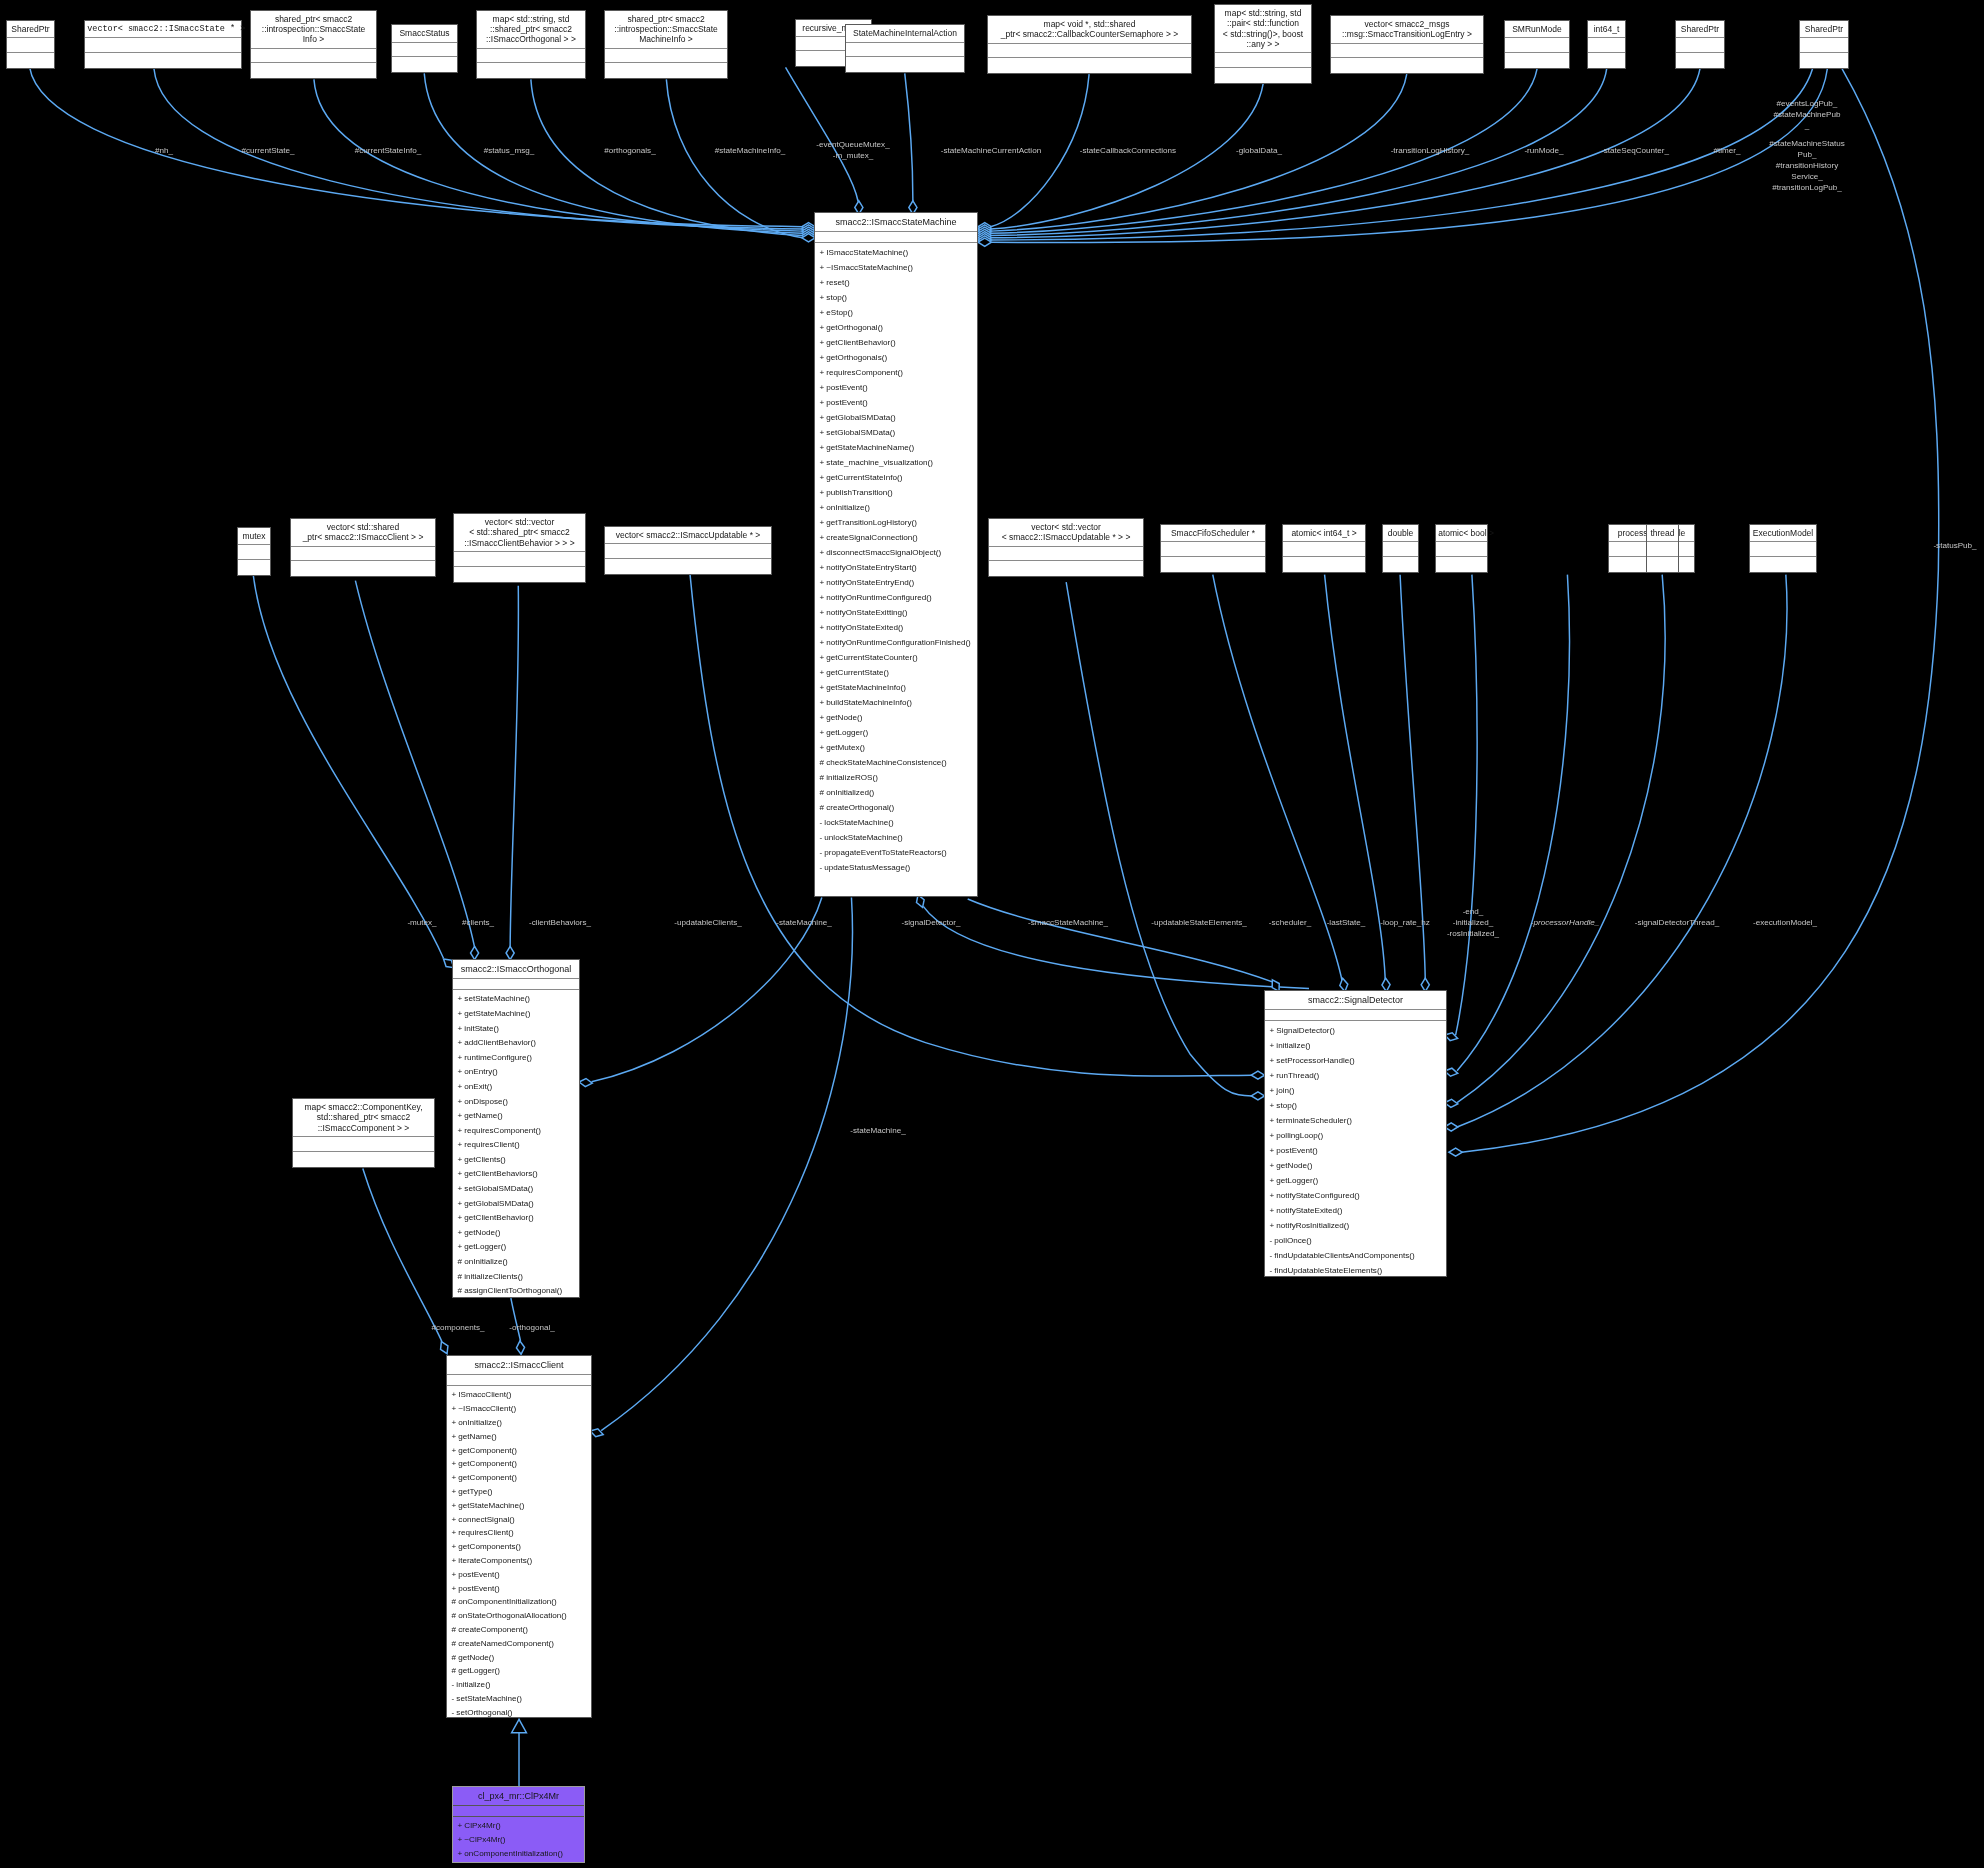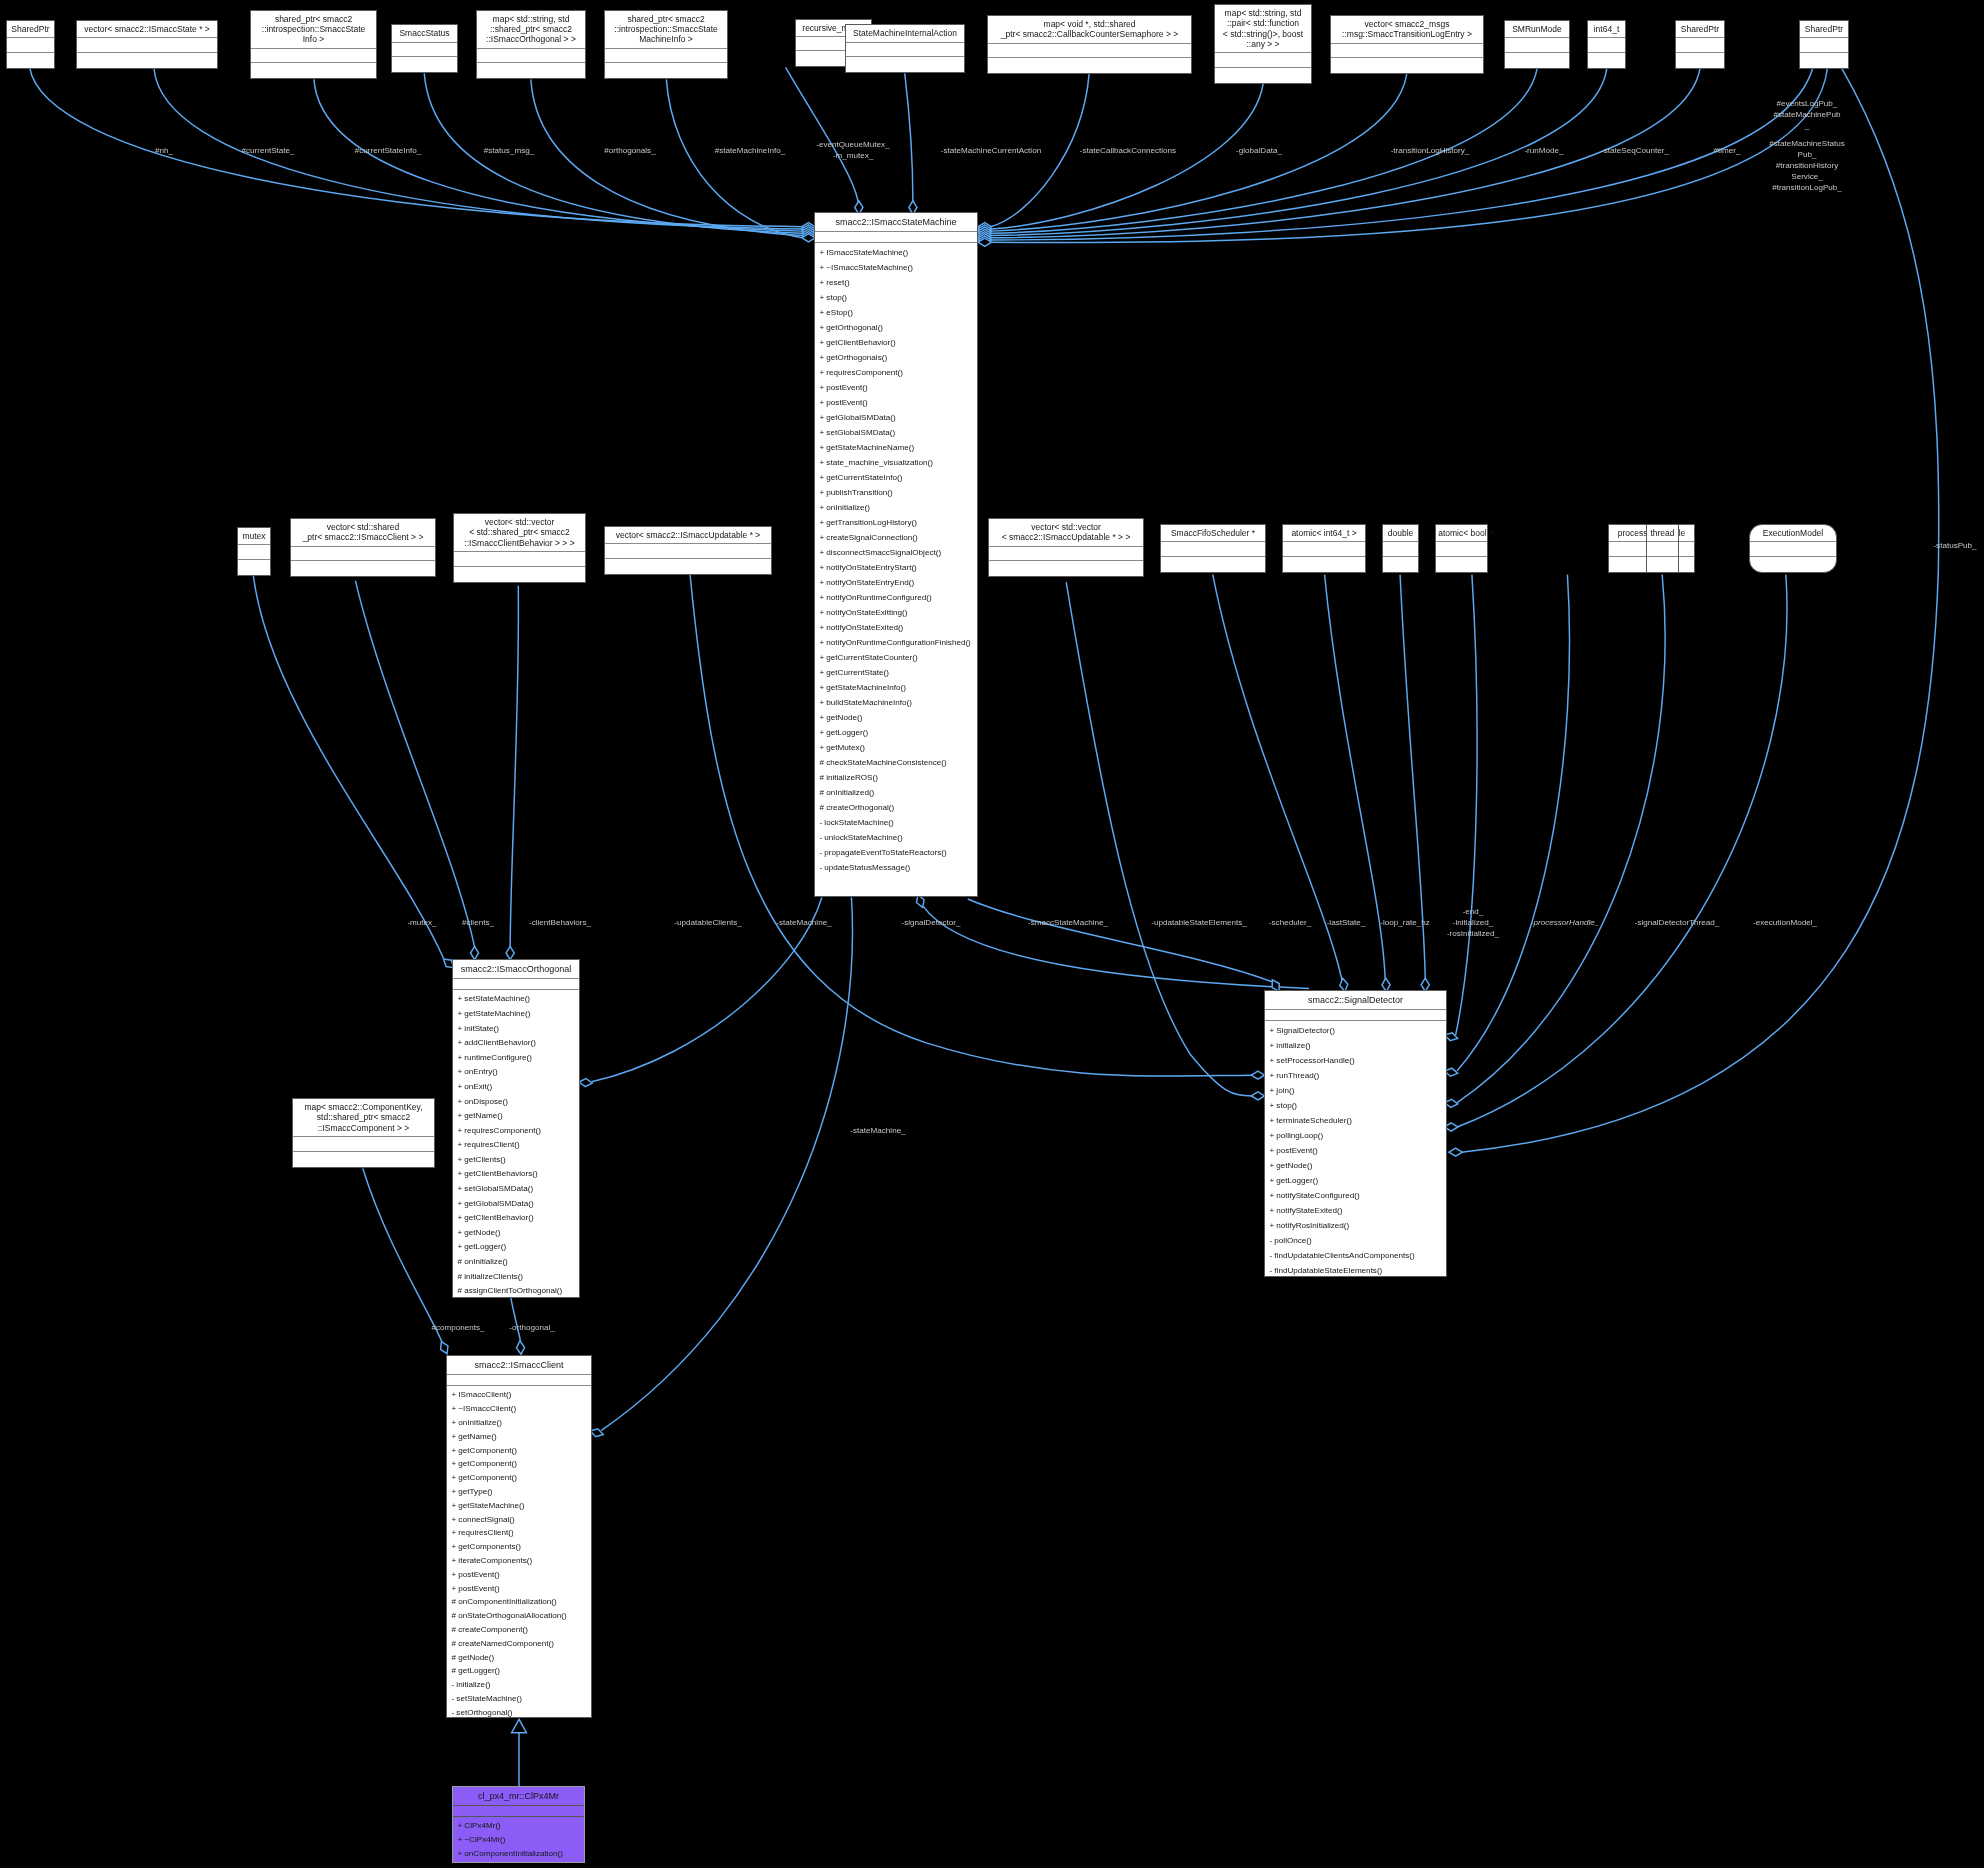--- a/index.html
+++ b/index.html
@@ -102,21 +102,21 @@
       <path d="M 701 2412 L 701 2340" class="e"></path>
       <path d="M 701 2322 L 691 2340 L 711 2340 Z" class="d"></path>
     </svg>
 <div class="node" style="left: 6px; top: 20px; width: 49px;">
       <div class="tt">
         <div>SharedPtr</div>
       </div>
       <div class="row"></div>
       <div class="row r2"></div>
     </div>
-    <div class="node" style="left: 76px; top: 20px; width: 142px;">
+    <div class="node" style="left: 84px; top: 20px; width: 158px; font-family: Liberation Mono, monospace;">
       <div class="tt">
         <div>vector&lt; smacc2::ISmaccState * &gt;</div>
       </div>
       <div class="row"></div>
       <div class="row r2"></div>
     </div>
     <div class="node" style="left: 250px; top: 9.6px; width: 127px;">
       <div class="tt">
         <div>shared_ptr&lt; smacc2</div>
         <div>::introspection::SmaccState</div>
@@ -292,21 +292,21 @@
       <div class="row"></div>
       <div class="row r2"></div>
     </div>
     <div class="node" style="left: 1646px; top: 524px; width: 33px;">
       <div class="tt">
         <div>thread</div>
       </div>
       <div class="row"></div>
       <div class="row r2"></div>
     </div>
-    <div class="node" style="left: 1749px; top: 524px; width: 88px; border-radius: 13px;">
+    <div class="node" style="left: 1749px; top: 524px; width: 68px;">
       <div class="tt">
         <div>ExecutionModel</div>
       </div>
       <div class="row"></div>
       <div class="row r2"></div>
     </div>
     <div class="node" style="left: 292px; top: 1098px; width: 143px;">
       <div class="tt">
         <div>map&lt; smacc2::ComponentKey,</div>
         <div>std::shared_ptr&lt; smacc2</div>

